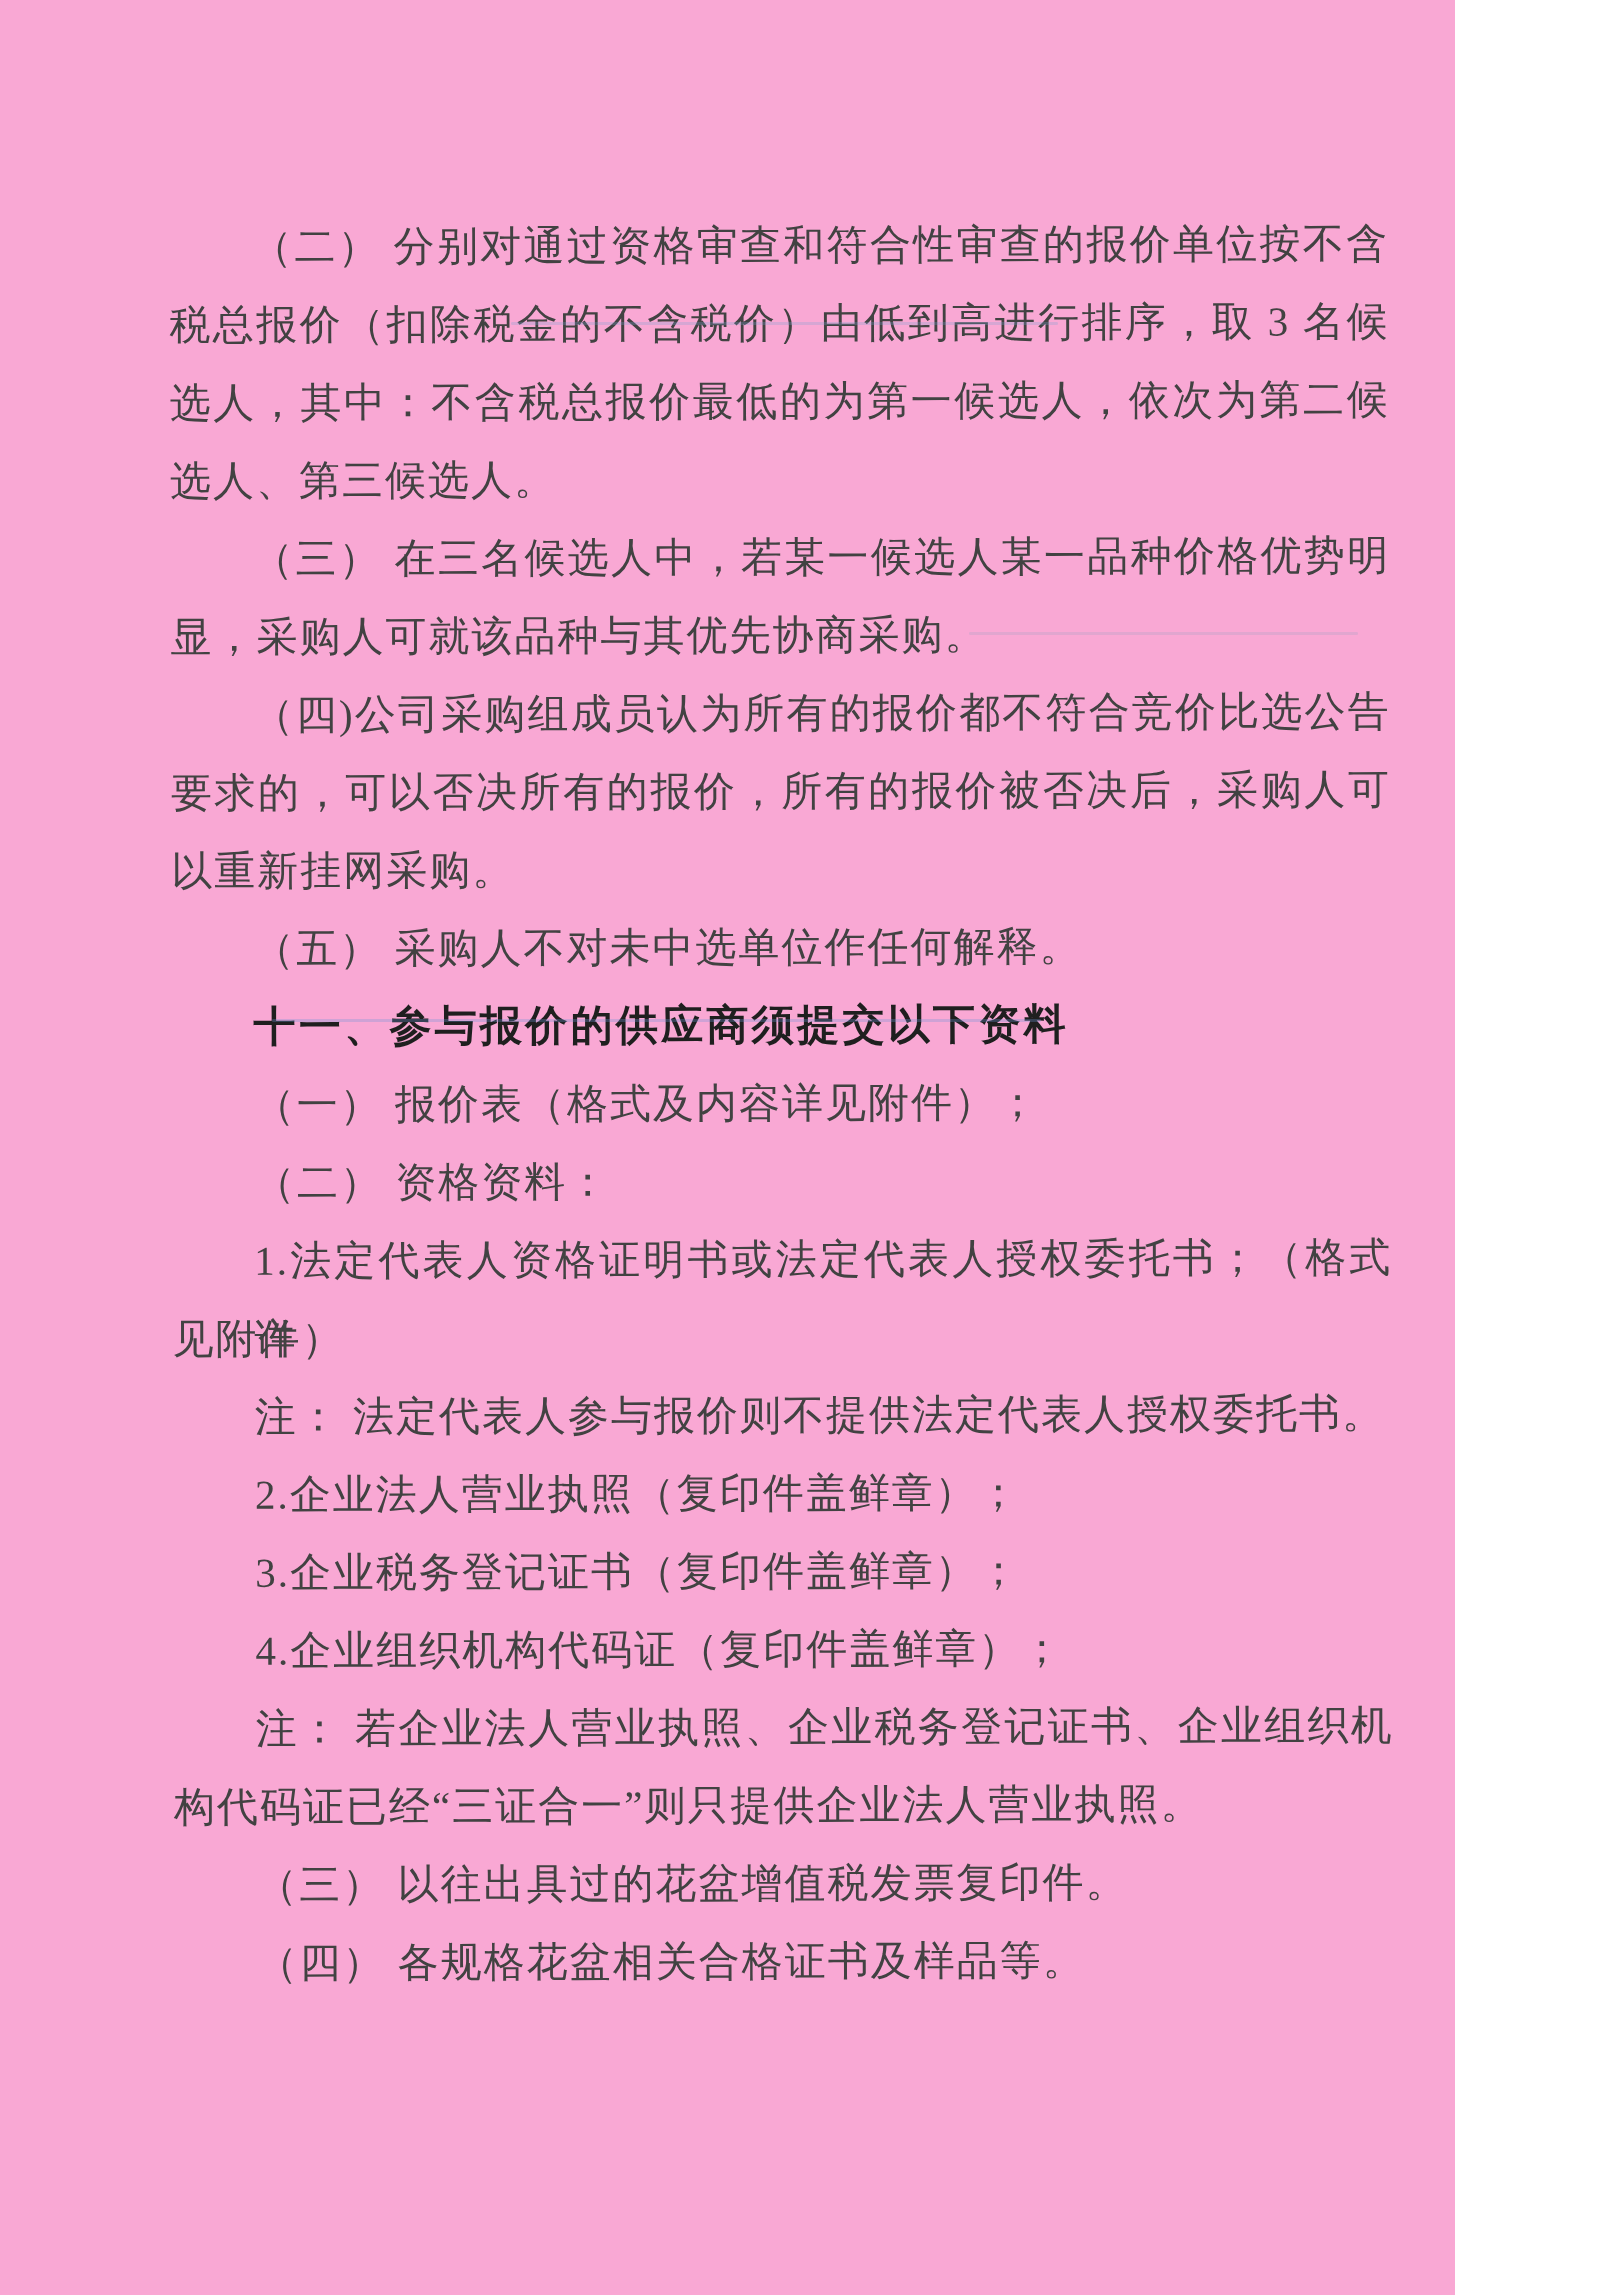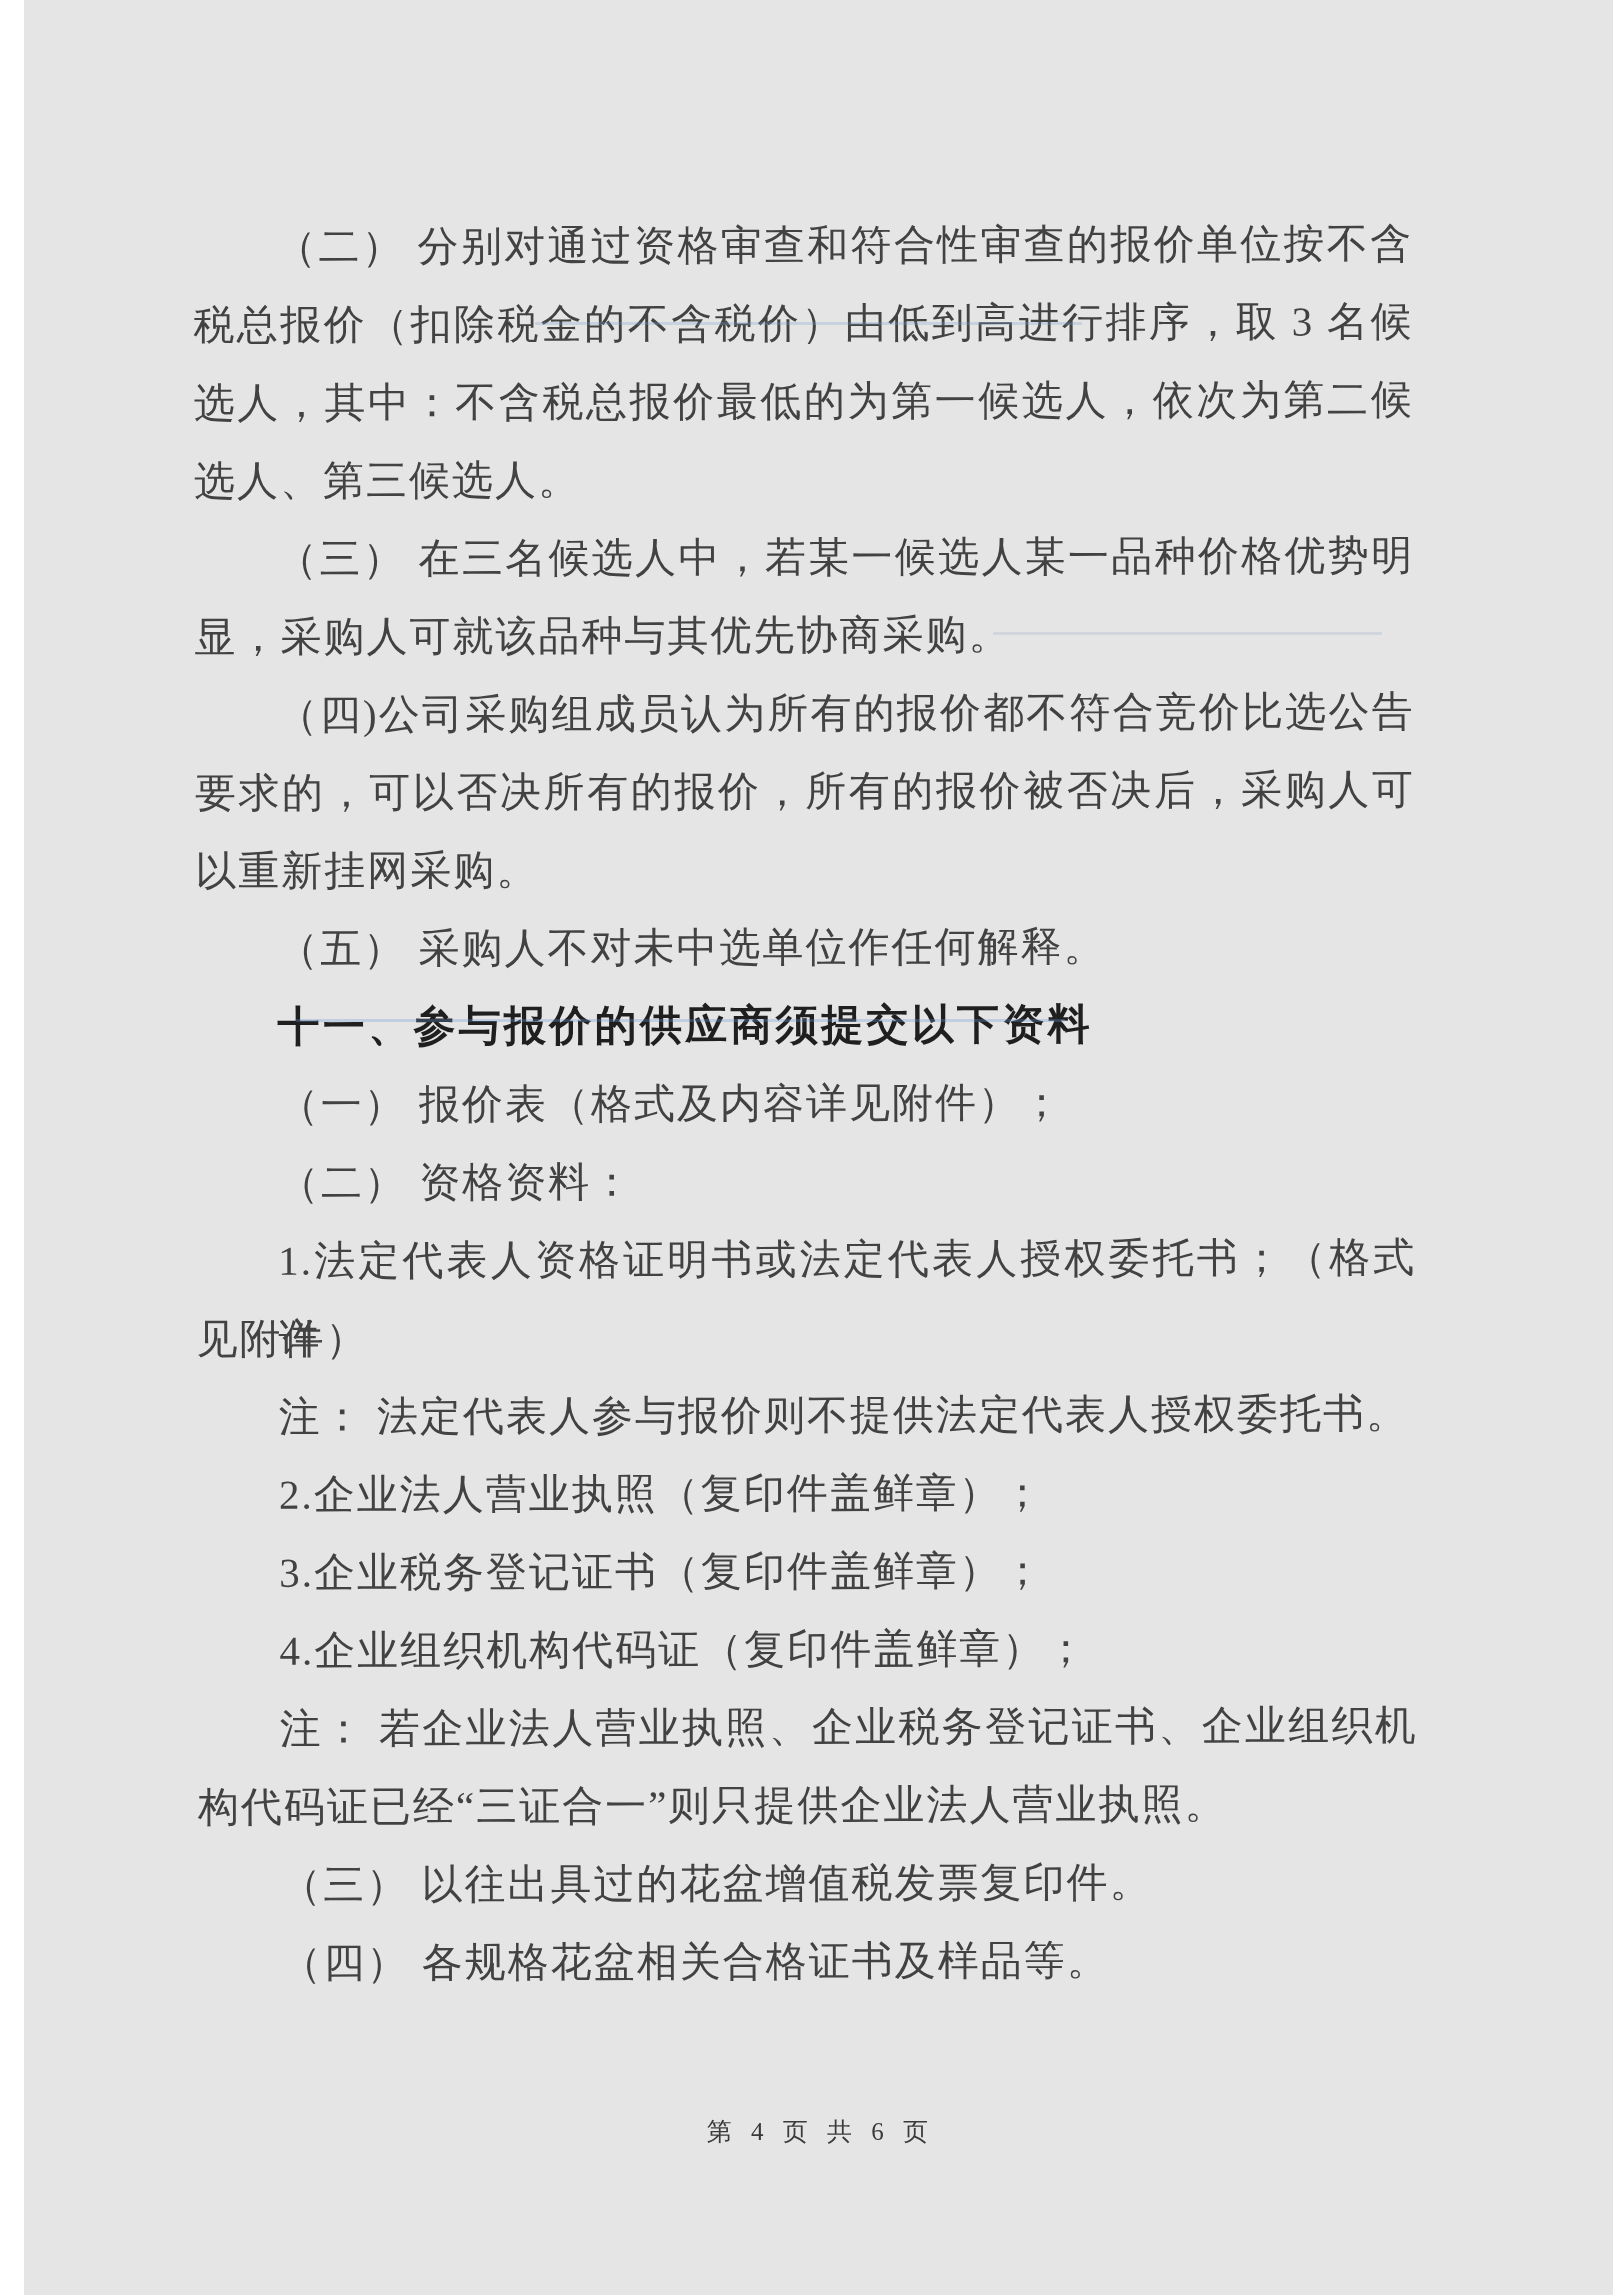--- a/index.html
+++ b/index.html
@@ -2,26 +2,25 @@
 <html lang="zh" style="font-size:10.5px"><head>
 <meta charset="utf-8">
 <style>
   html, body {
     margin: 0;
     padding: 0;
     background: #ffffff;
   }
   .page {
     position: relative;
-    width: 1589px;
+    width: 1455px;
     height: 2295px;
-    background: #e5e5e5;
+    background: #f9a8d4;
     overflow: hidden;
     font-family: "Liberation Serif", "DejaVu Serif", serif;
-    margin-left: 24px;
   }
   .body-text {
     position: absolute;
     left: 169px;
     top: 206px;
     width: 1220px;
     transform: rotate(-0.18deg);
     transform-origin: 50% 0;
   }
   .line {
@@ -94,16 +93,15 @@
     <div class="line indent fill">注： 若企业法人营业执照、企业税务登记证书、企业组织机</div>
     <div class="line">构代码证已经“三证合一”则只提供企业法人营业执照。</div>
     <div class="line indent">（三） 以往出具过的花盆增值税发票复印件。</div>
     <div class="line indent">（四） 各规格花盆相关合格证书及样品等。</div>
   </div>
 
   <div class="scan-artifact artifact-1"></div>
   <div class="scan-artifact artifact-2"></div>
   <div class="scan-artifact artifact-3"></div>
 
-  <div class="footer">第 4 页 共 6 页</div>
 
 </div>
 
 
 </body></html>

